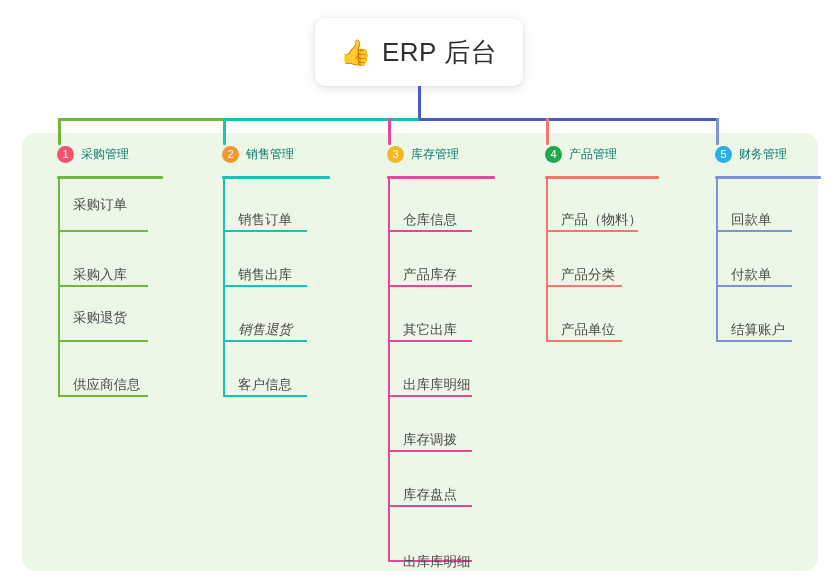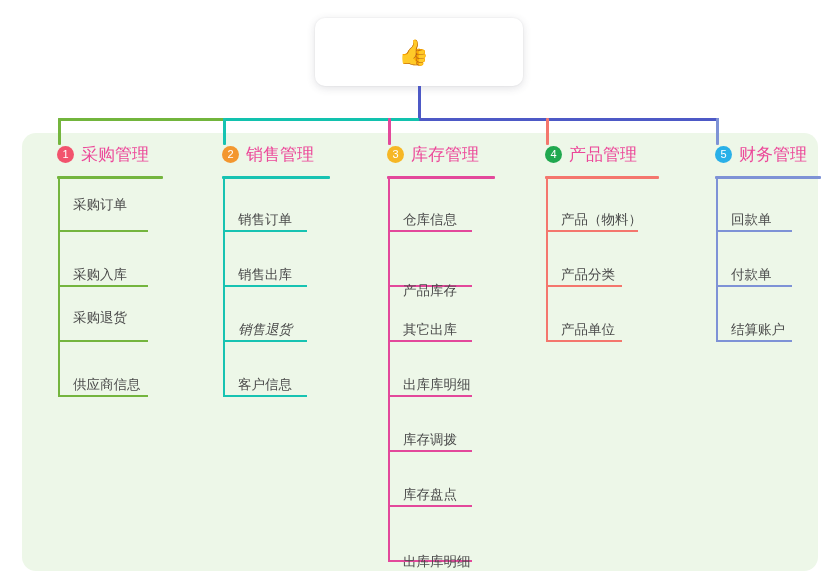--- a/index.html
+++ b/index.html
@@ -93,22 +93,22 @@
     border-radius: 50%;
     color: #ffffff;
     font-size: 11px;
     line-height: 17px;
     text-align: center;
     flex: 0 0 auto;
     margin-right: 7px;
     font-family: "Liberation Sans", sans-serif;
   }
   .col-title {
-    font-size: 17px;
-    color: #ec4899;
+    font-size: 12px;
+    color: #0f766e;
   }
   .head-rule {
     position: absolute;
     left: 16px;
     height: 3px;
     border-radius: 1px;
     top: 36px;
   }
 
   
@@ -132,20 +132,21 @@
 </style>
 </head>
 <body>
 
 <div id="canvas">
 
   <div class="panel"></div>
 
   <div class="root-card">
     <span class="root-emoji">👍</span>
+    <span class="root-title">ERP 后台</span>
   </div>
 
   <div id="connectors">
       <div class="root-stem" style="left: 418px; top: 86px; height: 35px;"></div>
       <div class="bus-seg" style="left: 58px; top: 118px; width: 168px; background: rgb(114, 181, 60);"></div>
       <div class="bus-seg" style="left: 223px; top: 118px; width: 199px; background: rgb(18, 194, 174);"></div>
       <div class="bus-seg" style="left: 419px; top: 118px; width: 300px; background: rgb(77, 89, 198);"></div>
       <div class="drop" style="left: 58px; top: 118px; height: 27px; background: rgb(116, 181, 62);"></div>
       <div class="drop" style="left: 223px; top: 118px; height: 27px; background: rgb(23, 195, 178);"></div>
       <div class="drop" style="left: 388px; top: 118px; height: 27px; background: rgb(227, 72, 155);"></div>
@@ -189,21 +190,21 @@
       <div class="column" style="left: 371px;">
         <div class="col-head">
           <span class="badge" style="background: rgb(246, 183, 37);">3</span>
           <span class="col-title">库存管理</span>
         </div>
         <div class="head-rule" style="width: 108px; background: rgb(227, 72, 155);"></div>
         <div class="spine" style="background: rgb(227, 72, 155); height: 381px;"></div>
         <div class="leaf" style="top: 90px; width: 84px; background: rgb(227, 72, 155);"></div>
         <div class="leaf-label" style="top: 71px; left: 32px;">仓库信息</div>
         <div class="leaf" style="top: 145px; width: 84px; background: rgb(227, 72, 155);"></div>
-        <div class="leaf-label" style="top: 142px; left: 32px; font-family: Liberation Mono, monospace;">产品库存</div>
+        <div class="leaf-label" style="top: 126px; left: 32px; font-family: Liberation Mono, monospace;">产品库存</div>
         <div class="leaf" style="top: 200px; width: 84px; background: rgb(227, 72, 155);"></div>
         <div class="leaf-label" style="top: 181px; left: 32px;">其它出库</div>
         <div class="leaf" style="top: 255px; width: 84px; background: rgb(227, 72, 155);"></div>
         <div class="leaf-label" style="top: 236px; left: 32px;">出库库明细</div>
         <div class="leaf" style="top: 310px; width: 84px; background: rgb(227, 72, 155);"></div>
         <div class="leaf-label" style="top: 291px; left: 32px;">库存调拨</div>
         <div class="leaf" style="top: 365px; width: 84px; background: rgb(227, 72, 155);"></div>
         <div class="leaf-label" style="top: 346px; left: 32px;">库存盘点</div>
         <div class="leaf" style="top: 420px; width: 84px; background: rgb(227, 72, 155);"></div>
         <div class="leaf-label" style="top: 401px; left: 32px; margin-top: 12px;">出库库明细</div>

